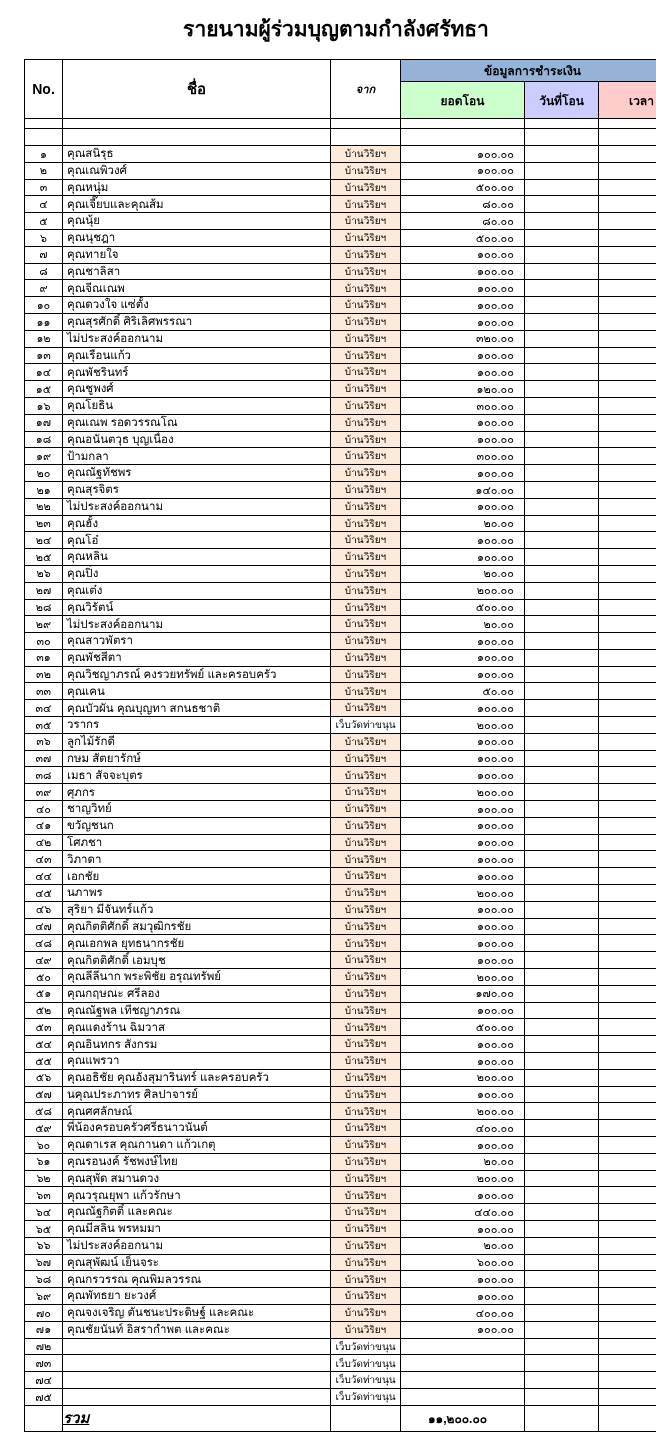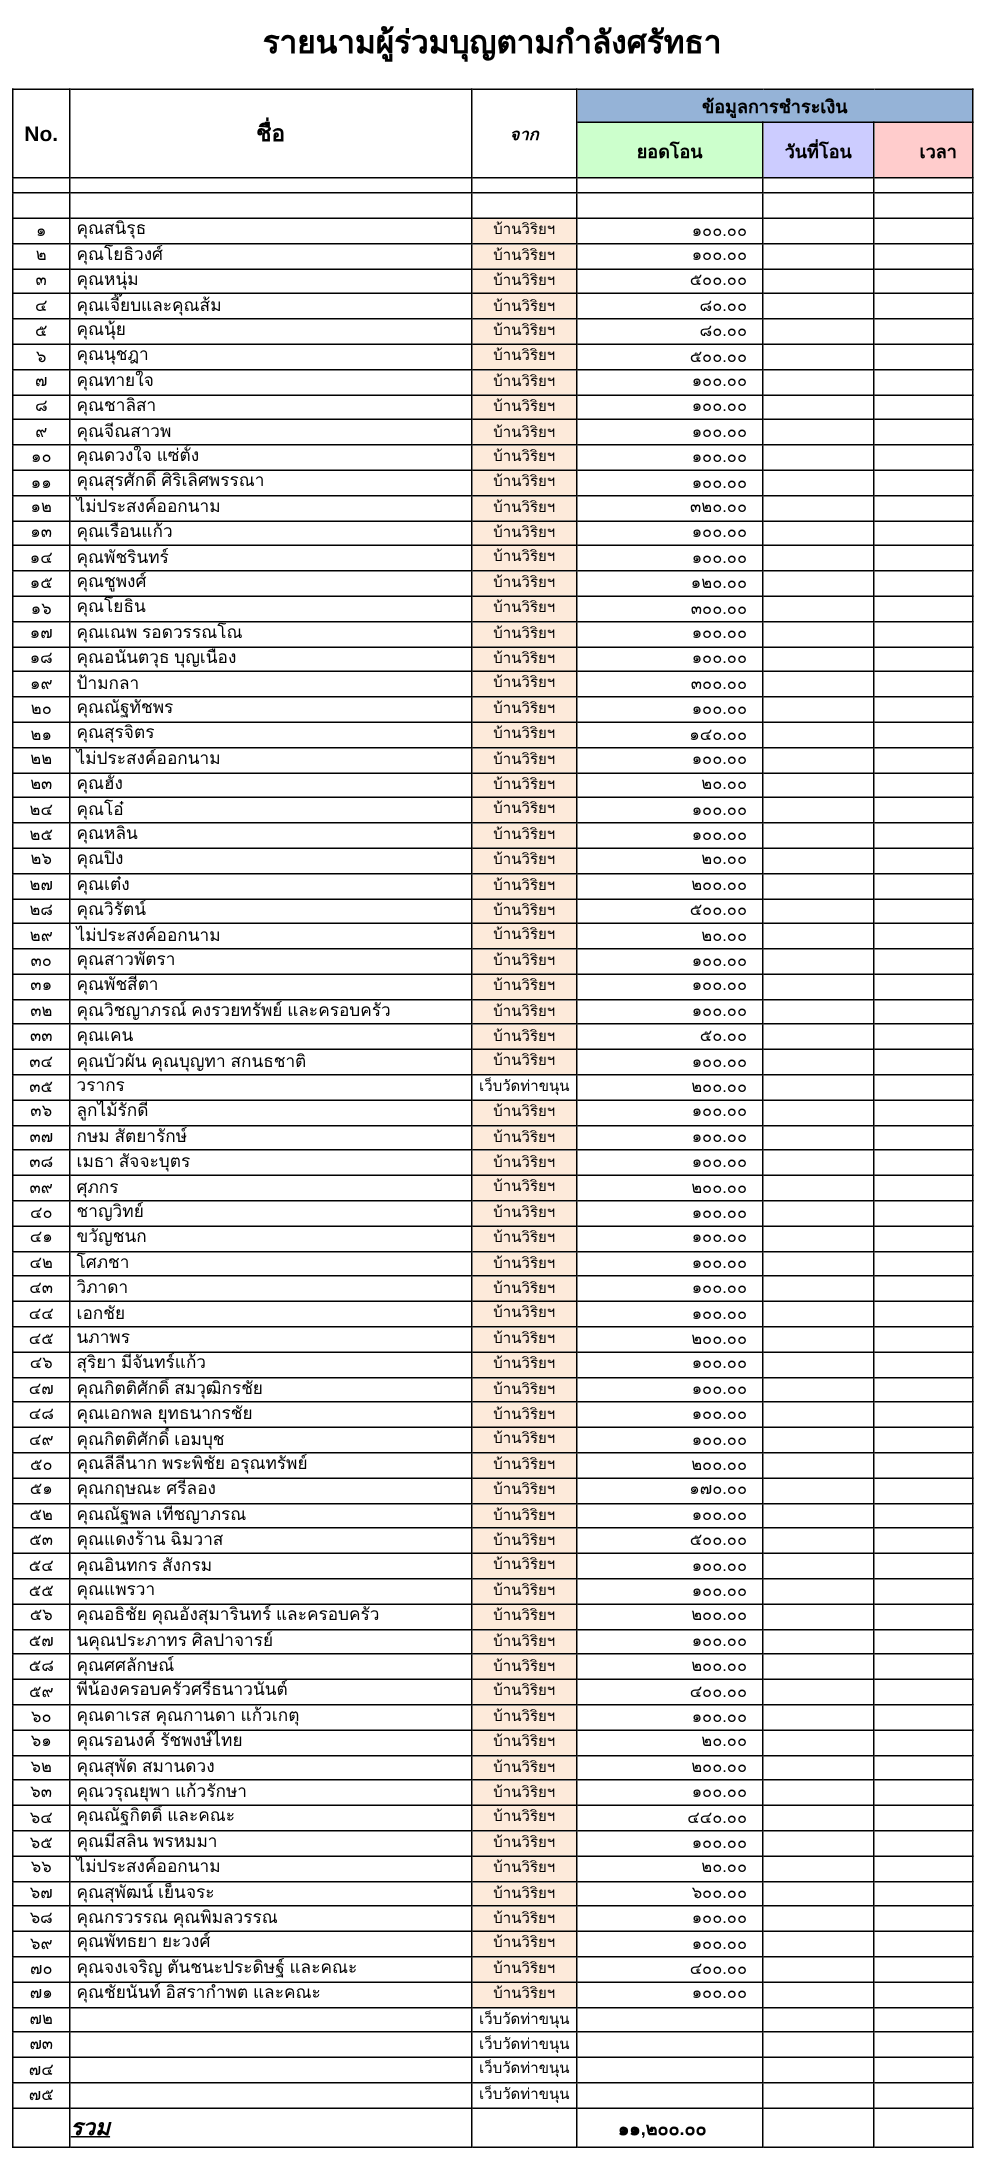--- a/index.html
+++ b/index.html
@@ -9,21 +9,21 @@
     font-family: "Liberation Sans", "DejaVu Sans", sans-serif;
     color: #000;
   }
   :root {
     --payment-bg: #95B3D7;
     --amount-bg: #CCFFCC;
     --date-bg: #CCCCFF;
     --time-bg: #FFCCCC;
     --from-bg: #FDEADA;
   }
-  .page { padding: 0 8px 10px 8px; }
+  .page { padding: 0 8px 10px 8px; margin-left: 16px; }
   .title {
     text-align: center;
     font-size: 21px;
     font-weight: bold;
     padding: 16px 0 18px 0;
     line-height: 1.2;
   }
   table.sheet {
     width: 640px;
     border-collapse: collapse;
@@ -132,21 +132,21 @@
         <tr>
           <td class="cell-no">๑</td>
           <td class="cell-name">คุณสนิรุธ</td>
           <td class="cell-from shaded">บ้านวิริยฯ</td>
           <td class="cell-amount">๑๐๐.๐๐</td>
           <td class="cell-date"></td>
           <td class="cell-time"></td>
         </tr>
         <tr>
           <td class="cell-no">๒</td>
-          <td class="cell-name">คุณโยธิวงศ์</td>
+          <td class="cell-name">คุณเณพิวงศ์</td>
           <td class="cell-from shaded">บ้านวิริยฯ</td>
           <td class="cell-amount">๑๐๐.๐๐</td>
           <td class="cell-date"></td>
           <td class="cell-time"></td>
         </tr>
         <tr>
           <td class="cell-no">๓</td>
           <td class="cell-name">คุณหนุ่ม</td>
           <td class="cell-from shaded">บ้านวิริยฯ</td>
           <td class="cell-amount">๕๐๐.๐๐</td>
@@ -188,21 +188,21 @@
         <tr>
           <td class="cell-no">๘</td>
           <td class="cell-name">คุณชาลิสา</td>
           <td class="cell-from shaded">บ้านวิริยฯ</td>
           <td class="cell-amount">๑๐๐.๐๐</td>
           <td class="cell-date"></td>
           <td class="cell-time"></td>
         </tr>
         <tr>
           <td class="cell-no">๙</td>
-          <td class="cell-name">คุณจีณสาวพ</td>
+          <td class="cell-name">คุณจีณเณพ</td>
           <td class="cell-from shaded">บ้านวิริยฯ</td>
           <td class="cell-amount">๑๐๐.๐๐</td>
           <td class="cell-date"></td>
           <td class="cell-time"></td>
         </tr>
         <tr>
           <td class="cell-no">๑๐</td>
           <td class="cell-name">คุณดวงใจ แซ่ตั้ง</td>
           <td class="cell-from shaded">บ้านวิริยฯ</td>
           <td class="cell-amount">๑๐๐.๐๐</td>

